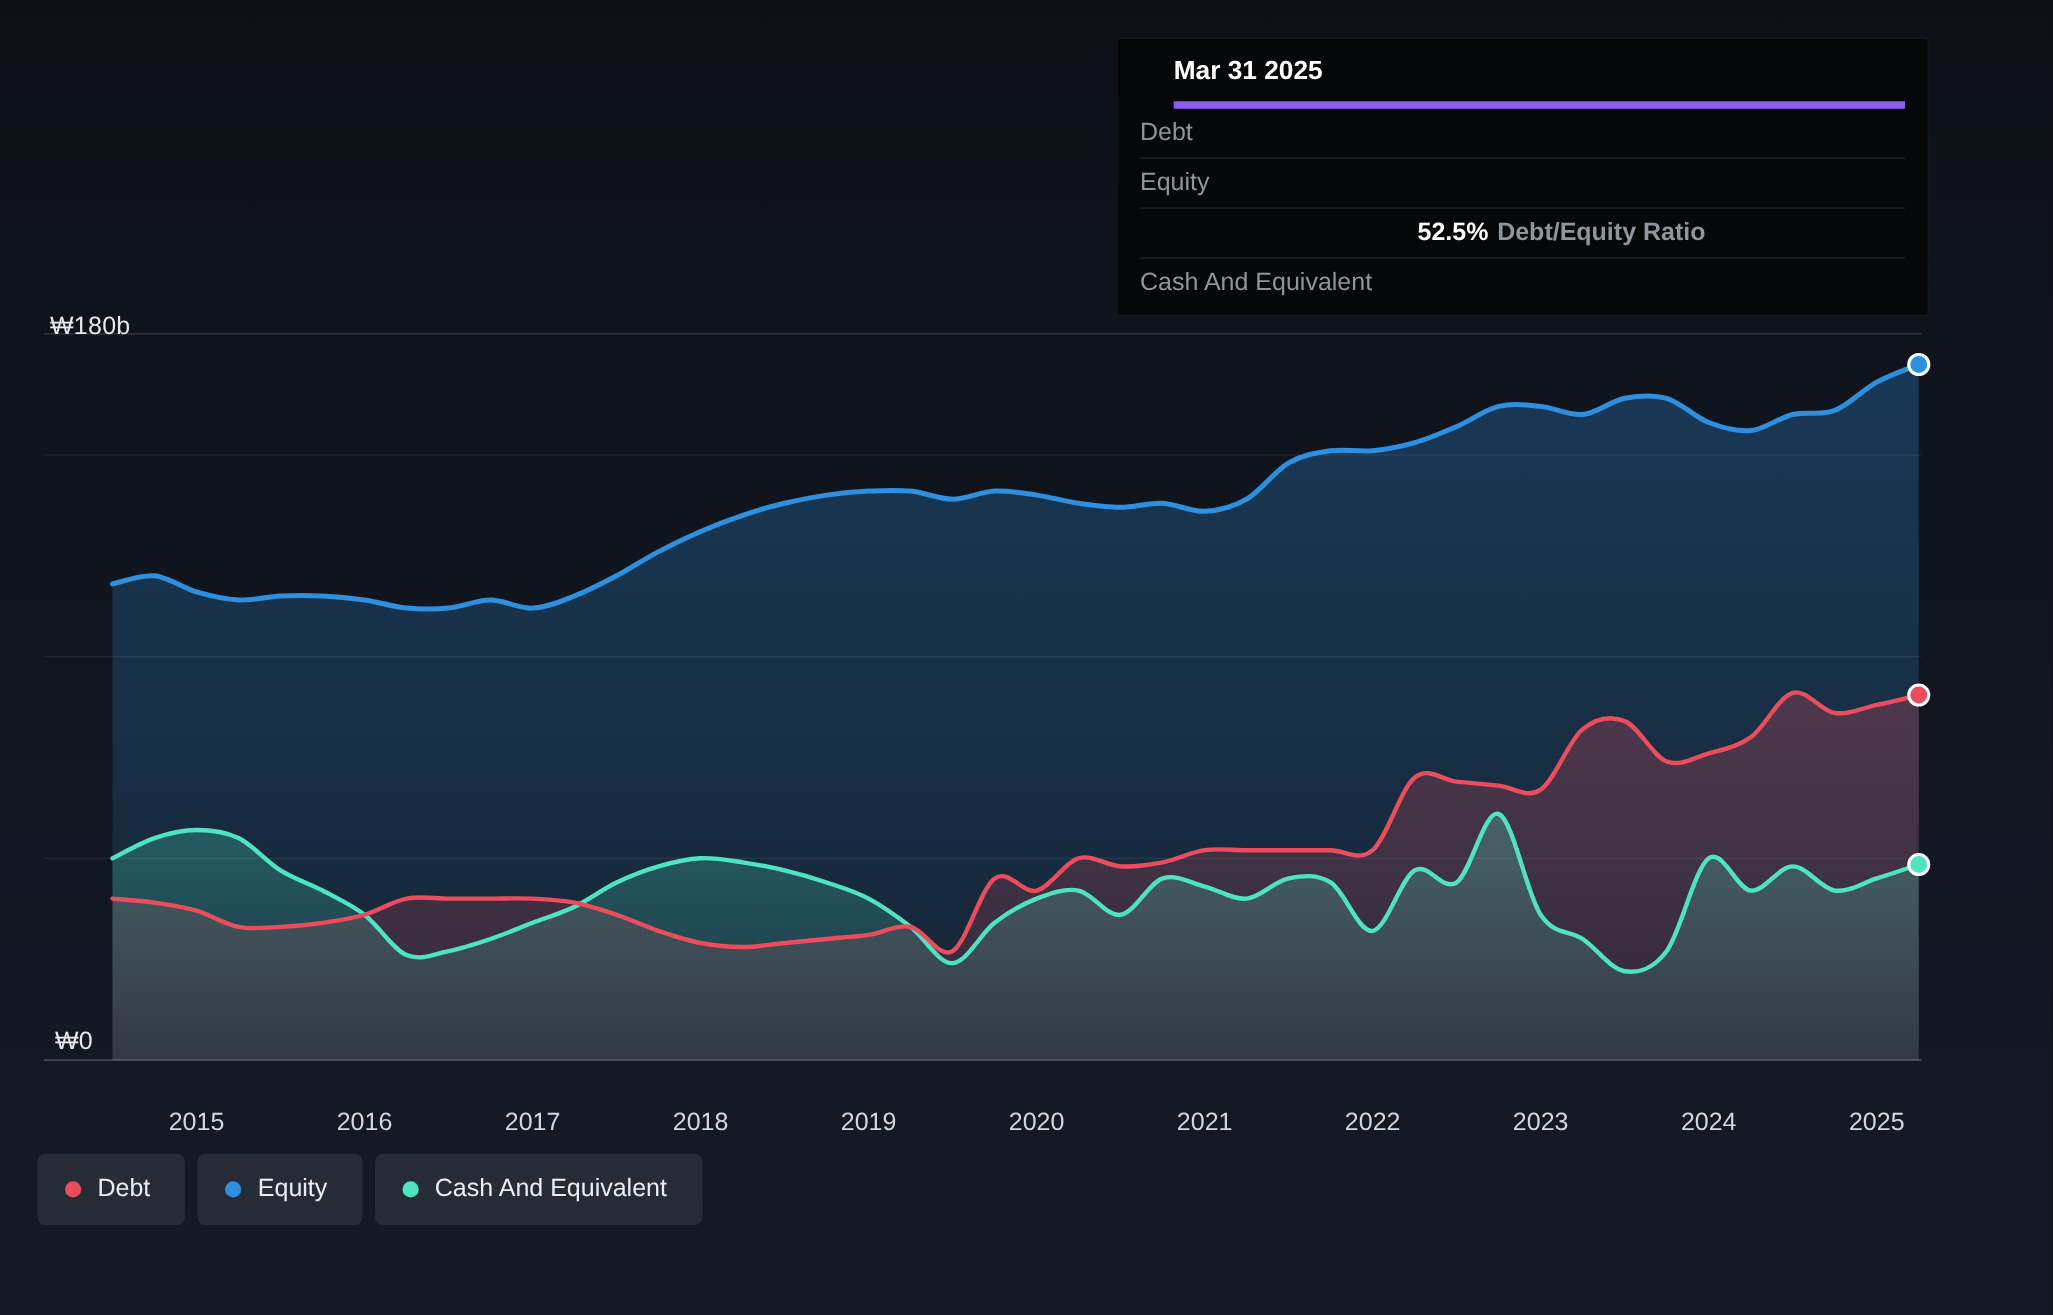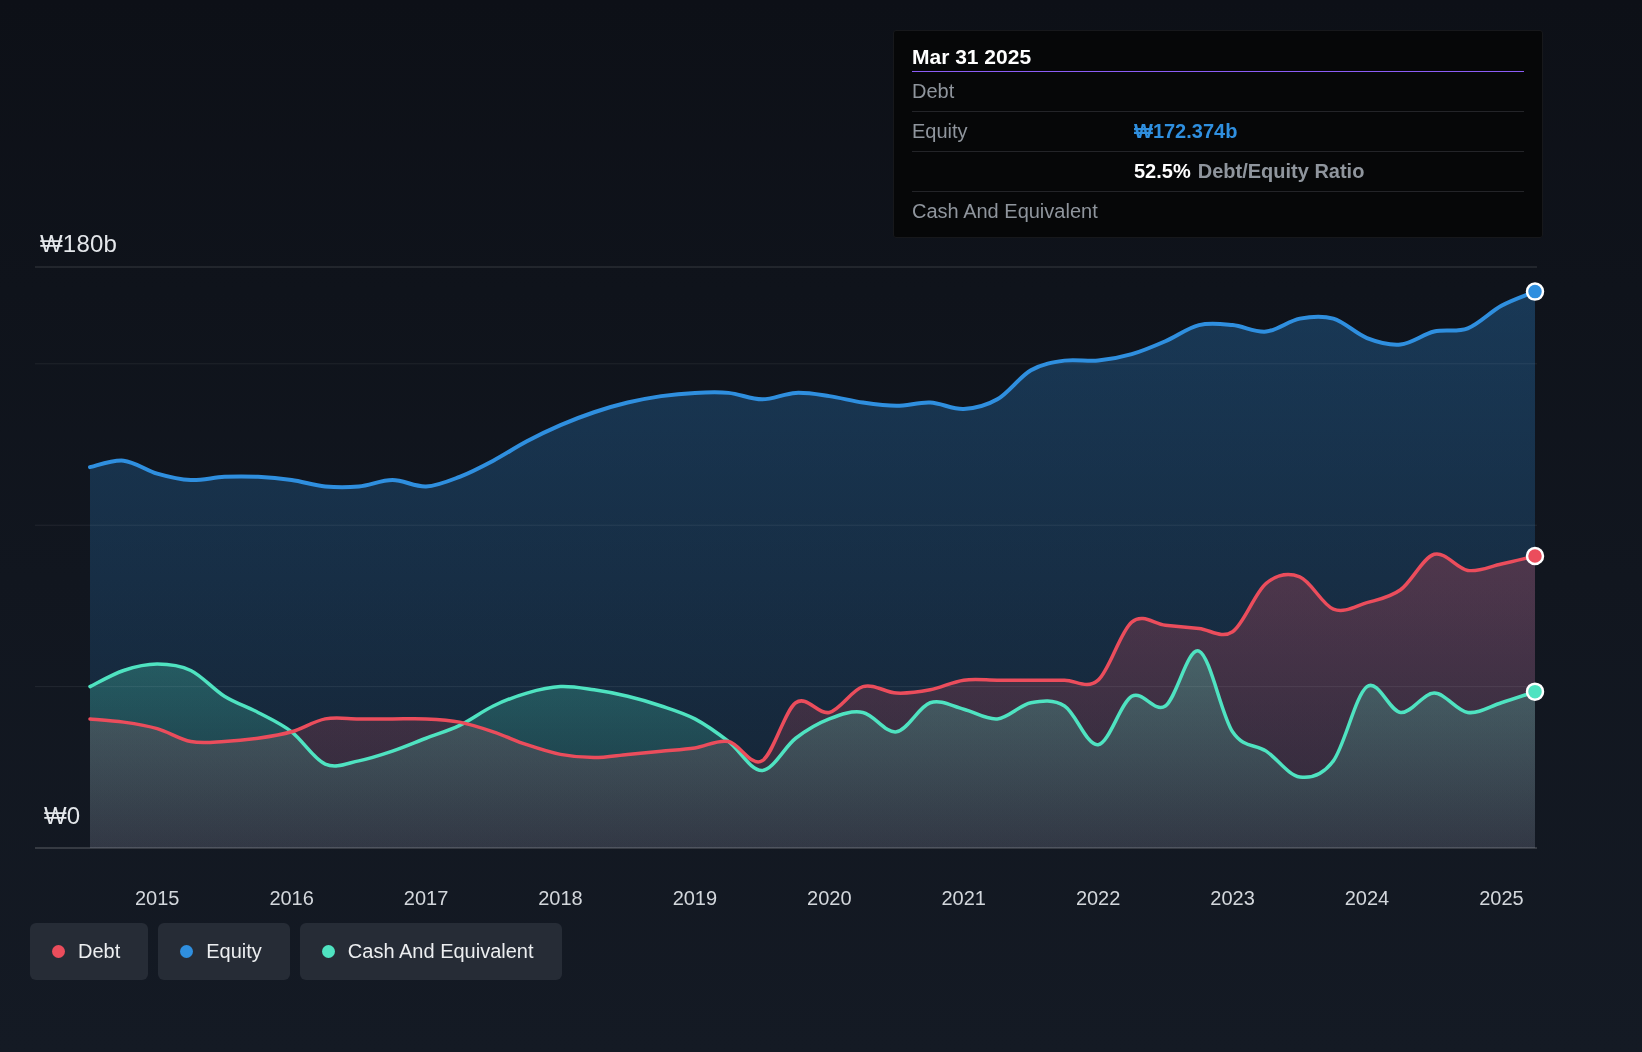--- a/index.html
+++ b/index.html
@@ -2,30 +2,30 @@
 <html><head>
 <meta charset="utf-8">
 <style>
   html,body{margin:0;padding:0;background:#0e1118;}
   .stage{
     position:relative;width:1642px;height:1052px;overflow:hidden;
     background:linear-gradient(180deg,#0d1017 0%,#11161f 55%,#141a24 100%);
     font-family:"Liberation Sans","DejaVu Sans",sans-serif;color:#e8eaed;
   }
   #chart-svg{position:absolute;left:0;top:0;}
-  .y-label{position:absolute;font-size:24px;color:#e4e7eb;letter-spacing:.2px;}
+  .y-label{position:absolute;font-size:20px;color:#e4e7eb;letter-spacing:.2px;margin-top:20px;}
   #y-top{left:40px;top:230px;}
   #y-bottom{left:44px;top:802px;}
   .x-axis{position:absolute;top:857px;left:0;width:100%;height:30px;margin-top:30px;}
   .x-axis span{position:absolute;transform:translateX(-50%);font-size:20px;color:#d3d7dc;}
   .tooltip{
     position:absolute;left:893px;top:30px;width:650px;box-sizing:border-box;
     background:#060708;border:1px solid #17181b;border-radius:3px;padding:14px 18px 6px;
   }
-  .tt-title{font-size:21px;font-weight:700;color:#ffffff;padding-bottom:2px;border-bottom:1px solid #8b5cf6;}
+  .tt-title{font-size:21px;font-weight:700;color:#ffffff;padding-bottom:12px;border-bottom:6px solid #8b5cf6;margin-left:27px;}
   .tt-row{display:grid;grid-template-columns:222px 1fr;align-items:center;padding:8px 0;border-bottom:1px solid #232428;font-size:20px;}
   .tt-row.last{border-bottom:none;}
   .tt-label{color:#8f959d;}
   .tt-value{font-weight:700;}
   .ratio-bold{color:#ffffff;font-weight:700;}
   .ratio-rest{color:#8f959d;font-weight:700;margin-left:7px;}
   .legend{position:absolute;left:30px;top:923px;display:flex;gap:10px;}
   .legend-item{
     display:flex;align-items:center;gap:13px;background:#262c36;border-radius:6px;
     padding:0 28px 0 22px;height:57px;font-size:20px;color:#eceef0;cursor:pointer;
@@ -85,21 +85,20 @@
       <span style="left: 1501.4px;">2025</span>
     </div>
 
   <div class="tooltip">
     <div class="tt-title">Mar 31 2025</div>
     <div class="tt-row">
       <span class="tt-label">Debt</span>
     </div>
     <div class="tt-row">
       <span class="tt-label">Equity</span>
-      <span class="tt-value" style="color: rgb(47, 143, 223);">₩172.374b</span>
     </div>
     <div class="tt-row">
       <span class="tt-label"></span>
       <span>
         <span class="ratio-bold">52.5%</span><span class="ratio-rest">Debt/Equity Ratio</span>
       </span>
     </div>
     <div class="tt-row last">
       <span class="tt-label">Cash And Equivalent</span>
     </div>

